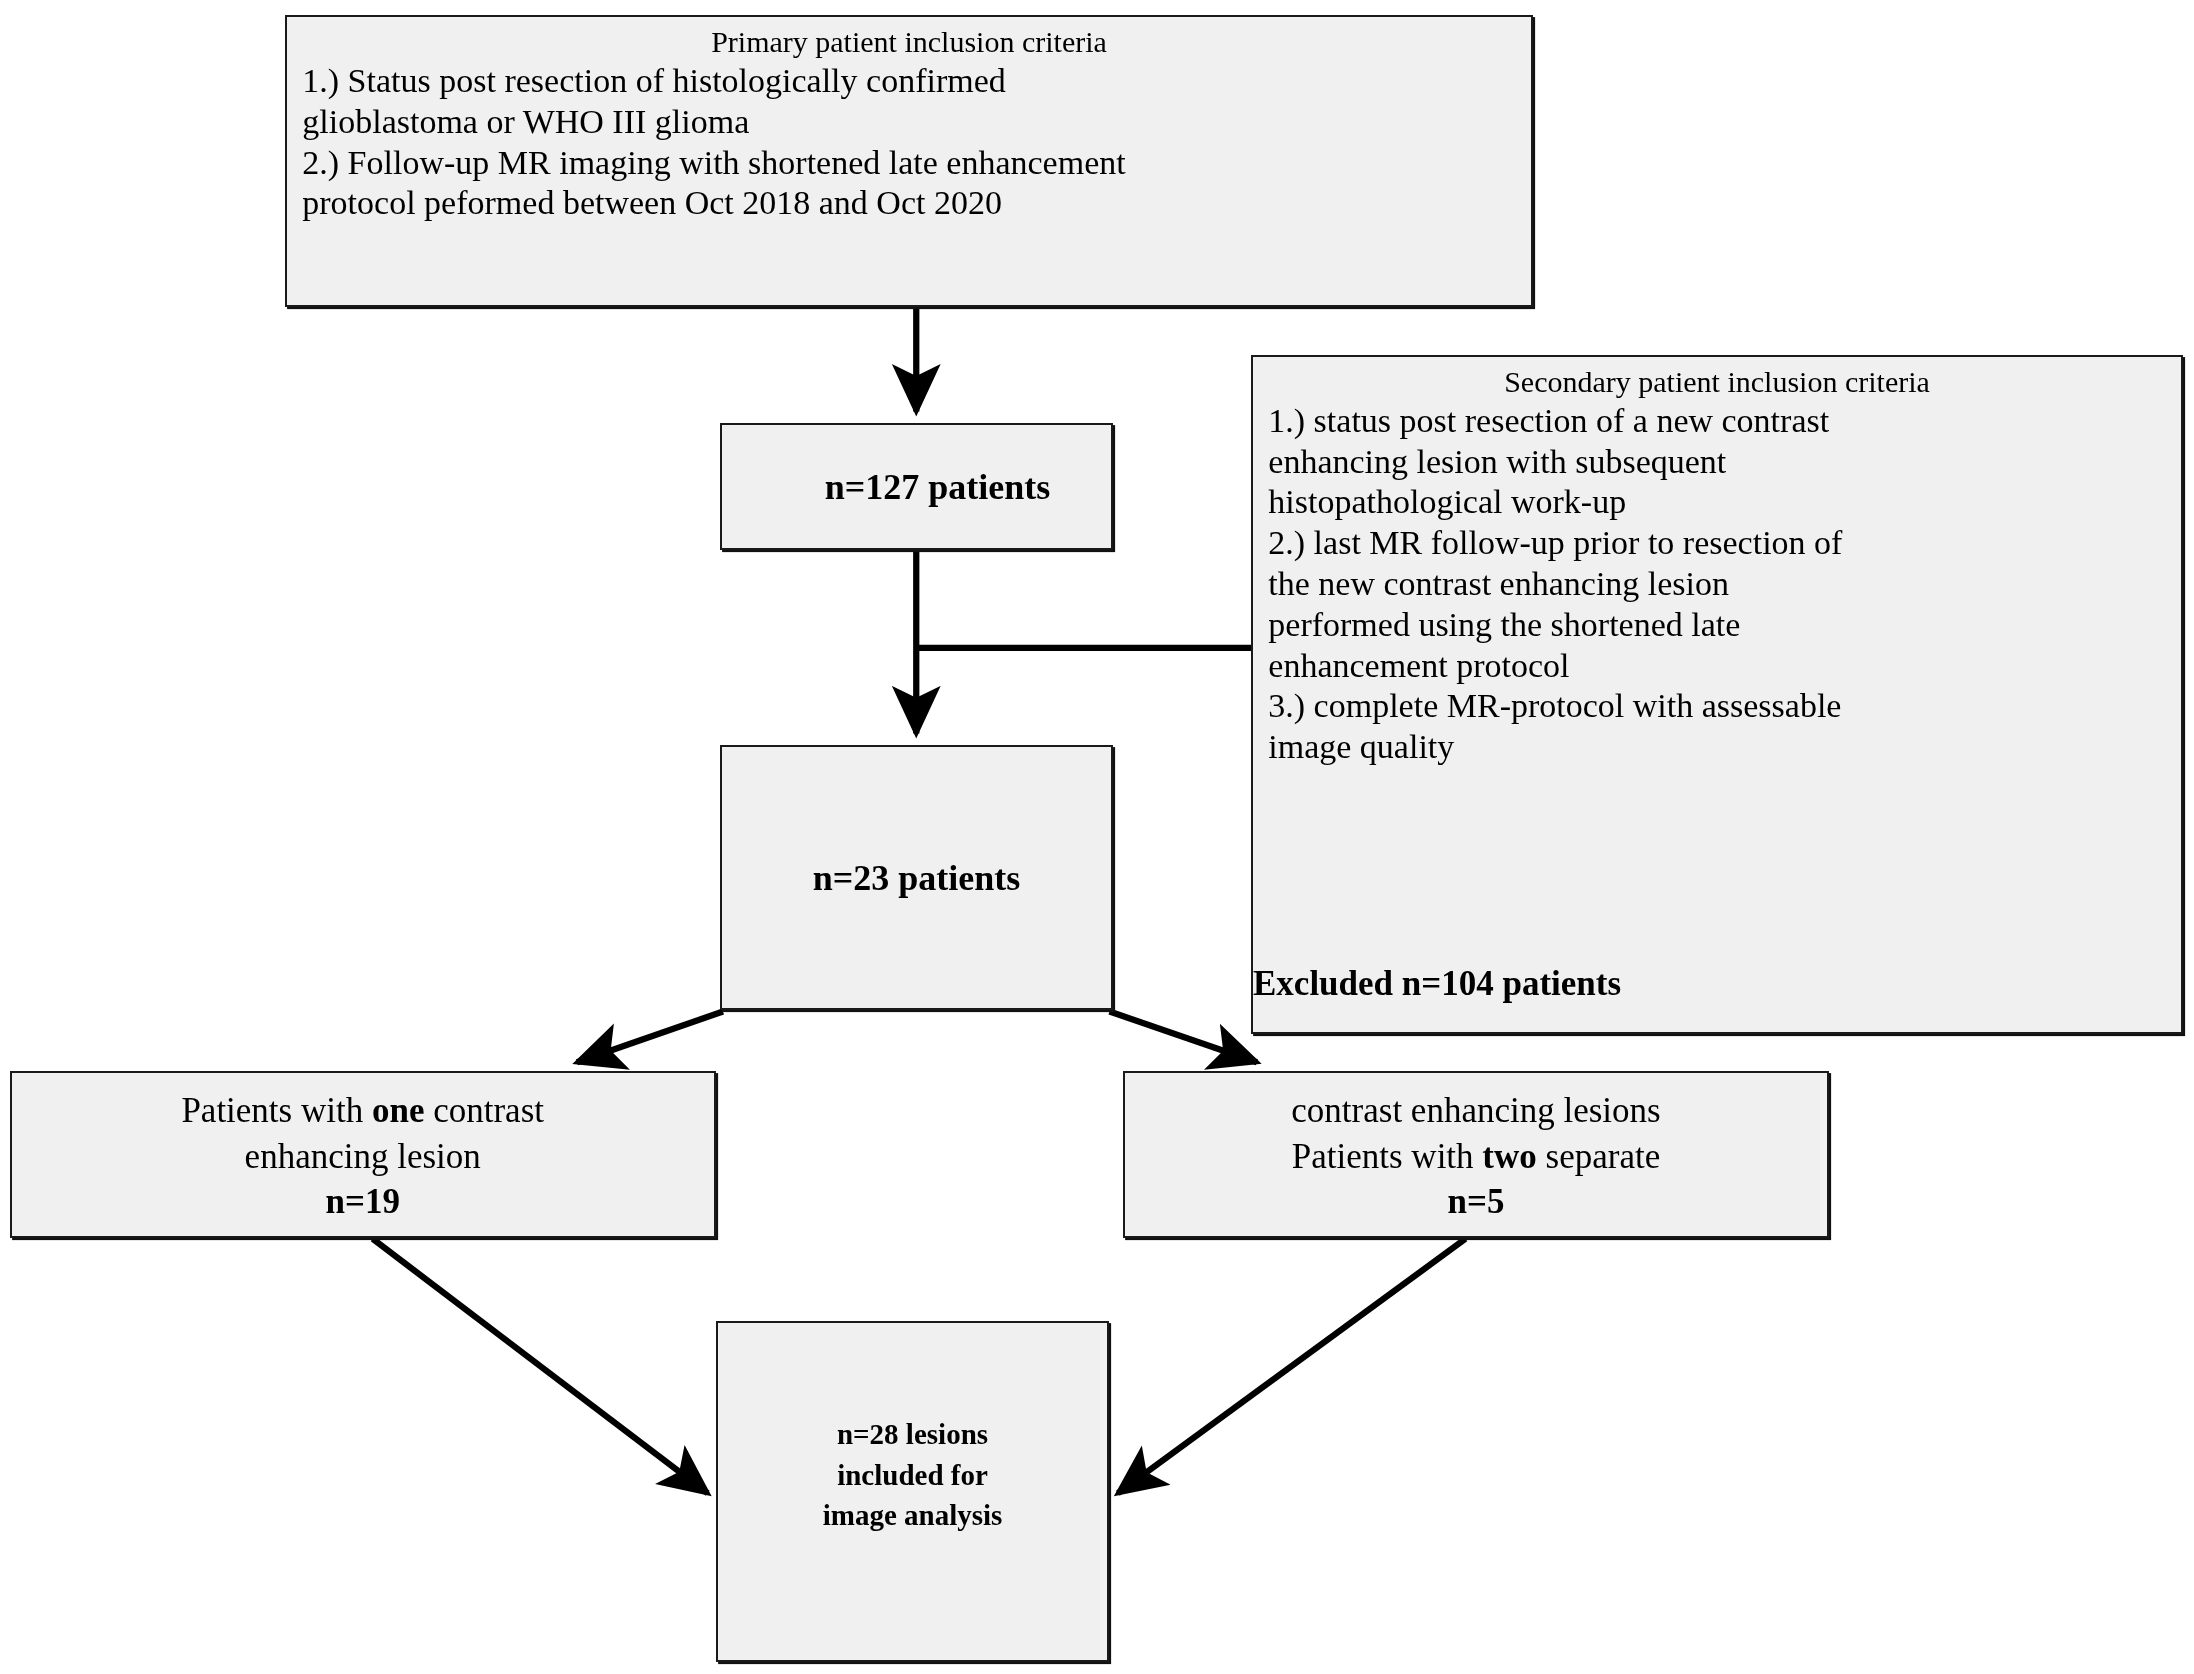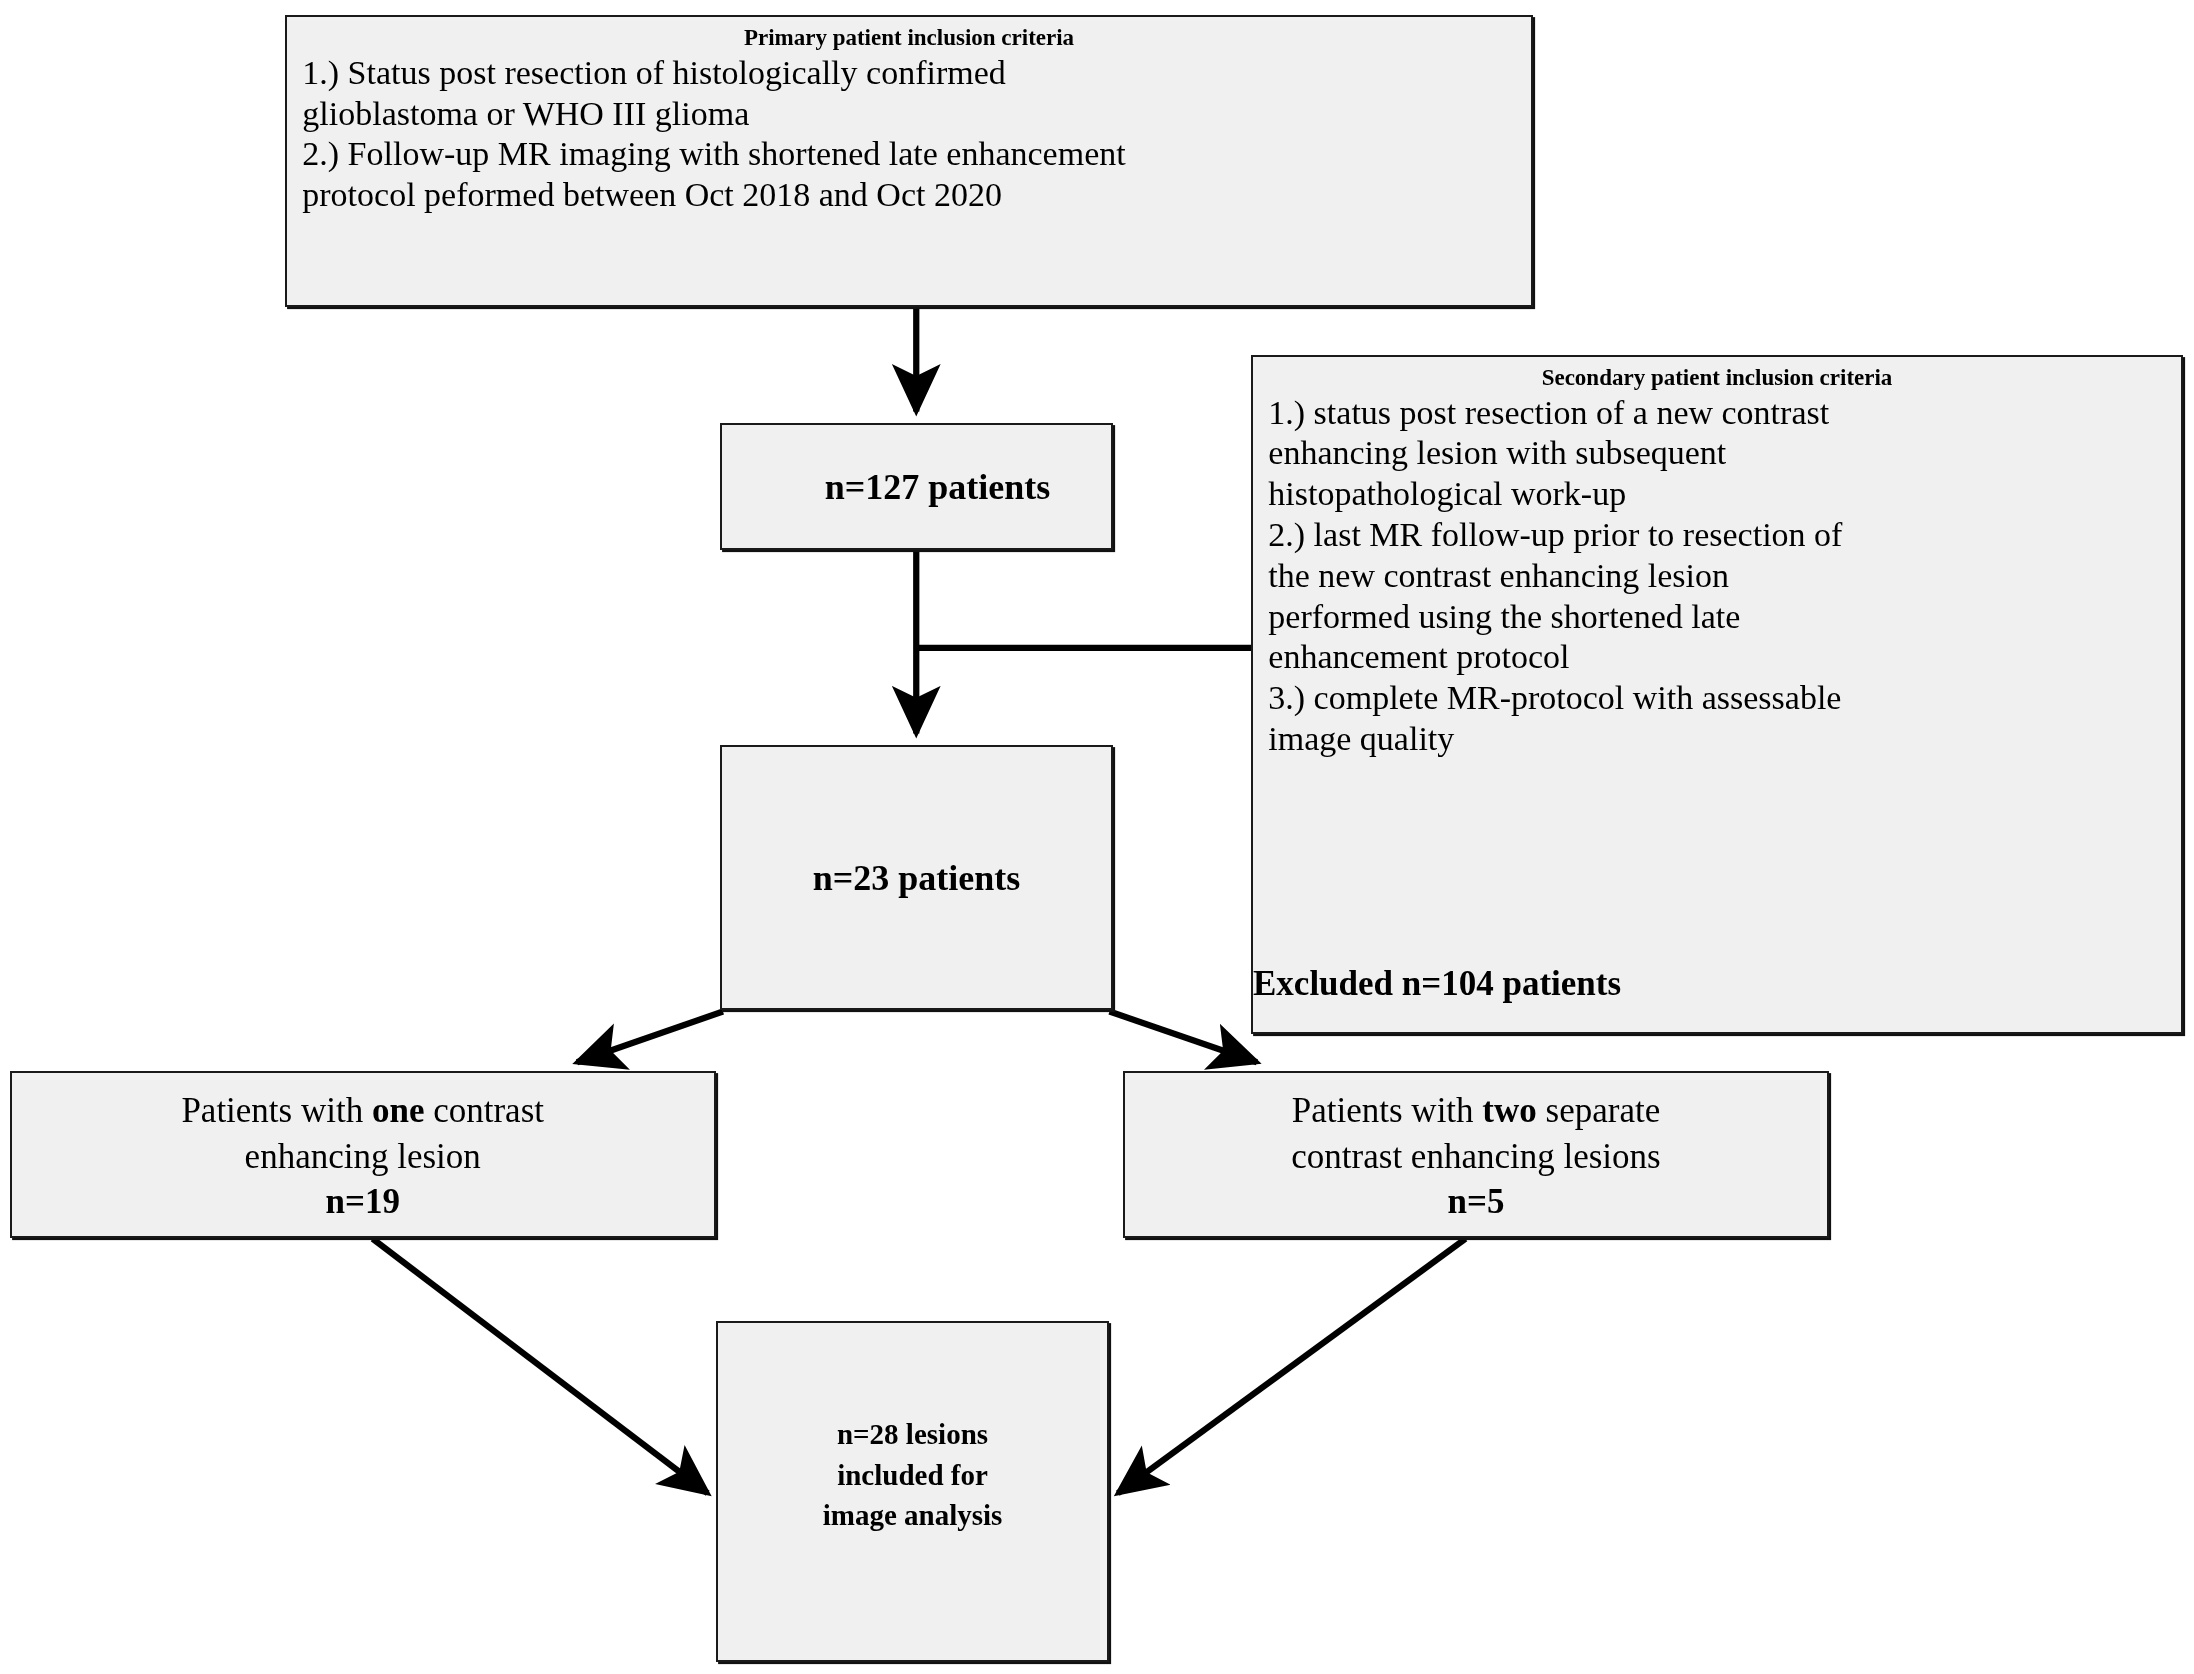--- a/index.html
+++ b/index.html
@@ -9,23 +9,23 @@
   .box{
     position:absolute;
     background:#f0f0f0;
     border:2.1px solid #1a1a1a;
     box-shadow:2.1px 2.1px 0 0 #111;
     box-sizing:border-box;
     color:#000;
   }
   .pad{padding:7px 15.3px;}
   .ttl{
-    font-weight:bold;
+    font-weight:normal;
     text-align:center;
-    font-size:23px;
+    font-size:30px;
     line-height:1.18;
     margin:0 0 1.4px 0;
     white-space:nowrap;
   }
   .bodytext{
     font-size:34px;
     line-height:1.20;
     text-align:left;
   }
   .bodytext .ln{display:block;white-space:nowrap;}
@@ -131,22 +131,22 @@
   <div class="box" id="box-one">
     <div class="stack" style="top:15.3px;">
       <span class="ln"><span>Patients with </span><span class="b">one</span><span> contrast</span></span>
       <span class="ln">enhancing lesion</span>
       <span class="ln b">n=19</span>
     </div>
   </div>
 
   <div class="box" id="box-two">
     <div class="stack" style="top:15.3px;">
+      <span class="ln">contrast enhancing lesions</span>
       <span class="ln"><span>Patients with </span><span class="b">two</span><span> separate</span></span>
-      <span class="ln">contrast enhancing lesions</span>
       <span class="ln b">n=5</span>
     </div>
   </div>
 
   <div class="box" id="box-final">
     <div class="stack" style="top:91px;font-weight:bold;font-size:29px;line-height:1.40;">
       <span class="ln">n=28 lesions</span>
       <span class="ln">included for</span>
       <span class="ln">image analysis</span>
     </div>

